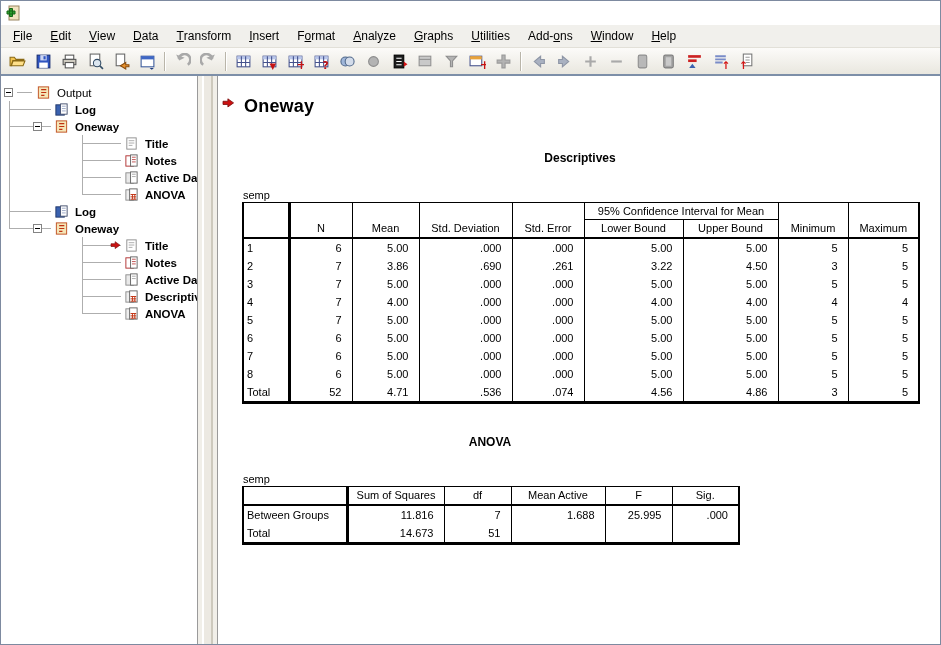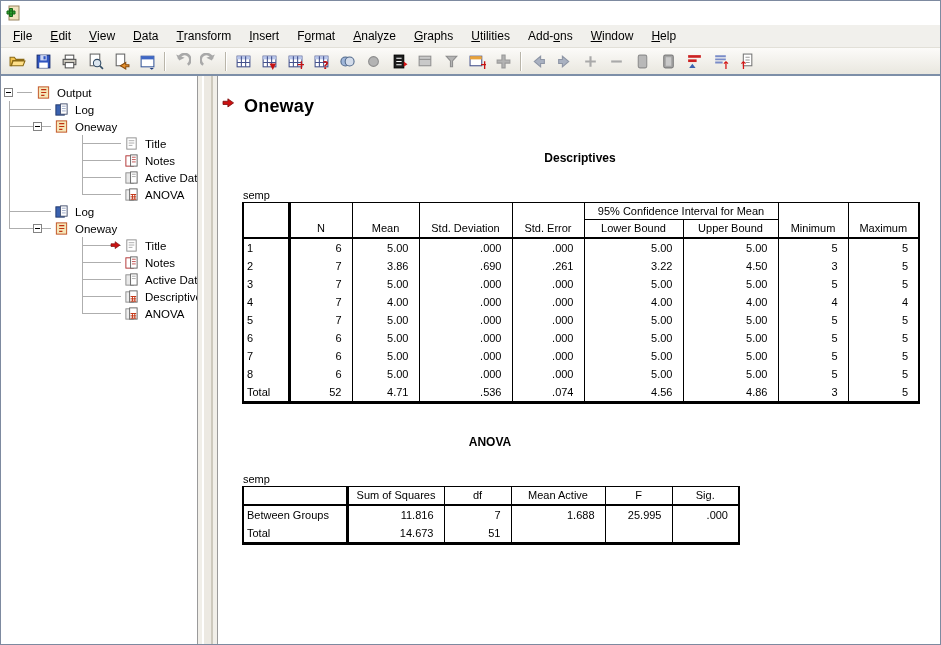--- a/index.html
+++ b/index.html
@@ -23,21 +23,21 @@
   .main{flex:1;display:flex;min-height:0;background:#fff;}
   .outline-panel{width:193px;border-right:1px solid #9a9a9a;overflow:hidden;padding:8px 0 0 3px;font-size:11.5px;}
   .splitter{width:19px;background:#f1efe9;border-right:1px solid #9a9a9a;display:flex;justify-content:center;cursor:col-resize;}
   .splitter-bar{width:7px;background:#ece9e2;border-left:2px solid #fff;border-right:2px solid #cdc9bd;}
   .content{flex:1;overflow:hidden;background:#fff;position:relative;}
   
   .tree ul{list-style:none;margin:0;padding:0;}
   .node-row{display:flex;align-items:center;height:17px;gap:4px;white-space:nowrap;cursor:default;}
   .node-row .lbl{padding:0 2px;}
   .tree li{position:relative;}
-  ul.lvl{margin-left:5px;}
+  ul.lvl{margin-left:5px;font-weight:bold;}
   ul.lvl > li{padding-left:45px;}
   ul.lvl ul.lvl{margin-left:28px;}
   ul.lvl ul.lvl > li{padding-left:42px;}
   ul.lvl > li::before{content:'';position:absolute;left:0;top:8px;width:42px;border-top:1px solid #aeaeae;}
   ul.lvl ul.lvl > li::before{width:39px;}
   ul.lvl > li::after{content:'';position:absolute;left:0;top:0;height:100%;border-left:1px solid #aeaeae;}
   ul.lvl > li:last-child::after{height:9px;}
   .expander{width:9px;height:9px;box-sizing:border-box;border:1px solid #848484;background:#fff;
     display:flex;align-items:center;justify-content:center;z-index:2;flex:0 0 auto;}
   .expander .minus{width:5px;height:1px;background:#000;}

